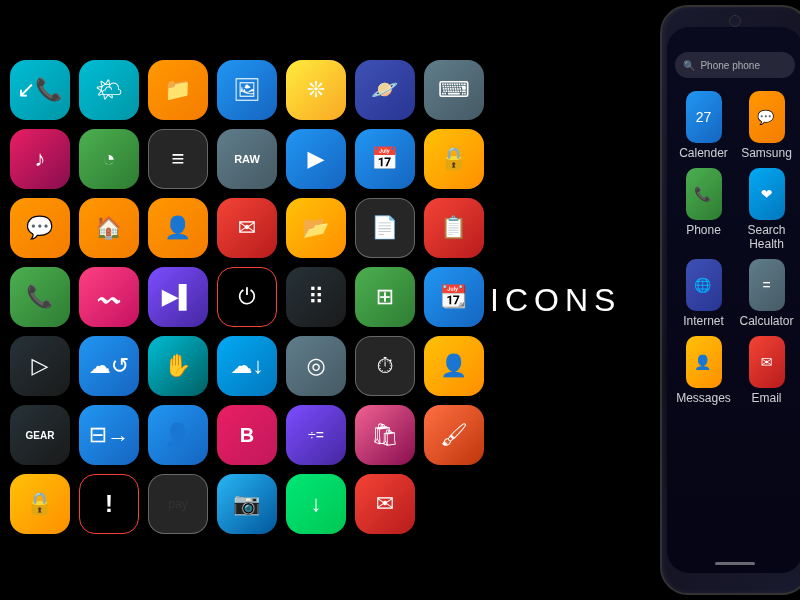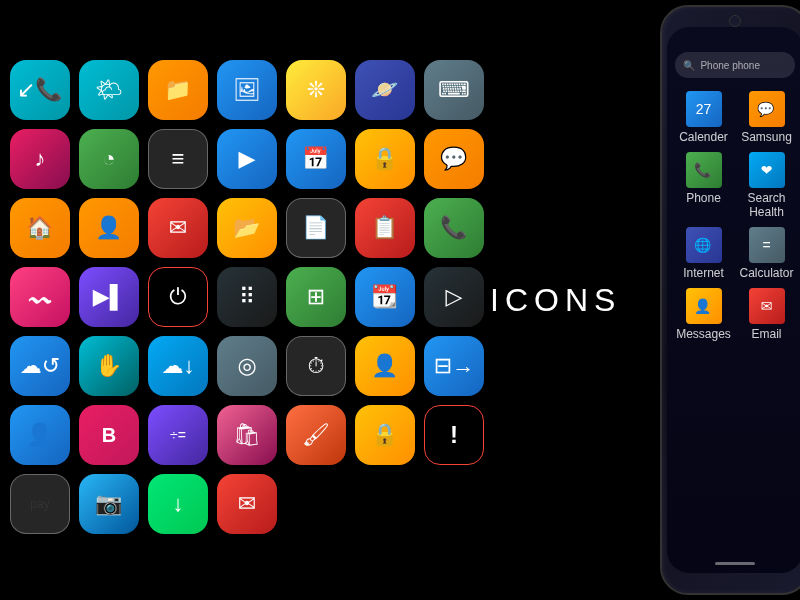--- a/index.html
+++ b/index.html
@@ -130,22 +130,22 @@
 
     .phone-app-item {
       display: flex;
       flex-direction: column;
       align-items: center;
       gap: 3px;
     }
 
     .phone-app-icon {
       width: 36px;
-      height: 36px;
-      border-radius: 4px;
+      height: 52px;
+      border-radius: 10px;
       display: flex;
       align-items: center;
       justify-content: center;
       font-size: 16px;
       color: white;
     }
 
     .phone-app-label {
       font-size: 12px;
       color: rgba(255,255,255,0.8);
@@ -170,20 +170,21 @@
     <div class="icon-cell" style="background: linear-gradient(135deg, rgb(0, 188, 212), rgb(0, 151, 167)); font-size: 22px;">↙📞</div>
     <div class="icon-cell" style="background: linear-gradient(135deg, rgb(0, 188, 212), rgb(0, 151, 167)); font-size: 22px;">🌤</div>
     <div class="icon-cell" style="background: linear-gradient(135deg, rgb(255, 152, 0), rgb(245, 124, 0)); font-size: 22px;">📁</div>
     <div class="icon-cell" style="background: linear-gradient(135deg, rgb(33, 150, 243), rgb(21, 101, 192)); font-size: 22px;">🖼</div>
     <div class="icon-cell" style="background: linear-gradient(135deg, rgb(255, 235, 59), rgb(249, 168, 37)); font-size: 22px;">❊</div>
     <div class="icon-cell" style="background: linear-gradient(135deg, rgb(63, 81, 181), rgb(40, 53, 147)); font-size: 22px;">🪐</div>
     <div class="icon-cell" style="background: linear-gradient(135deg, rgb(96, 125, 139), rgb(69, 90, 100)); font-size: 22px;">⌨</div>
     <div class="icon-cell" style="background: linear-gradient(135deg, rgb(233, 30, 99), rgb(136, 14, 79)); font-size: 22px;">♪</div>
     <div class="icon-cell" style="background: linear-gradient(135deg, rgb(76, 175, 80), rgb(46, 125, 50)); font-size: 22px;">◔</div>
     <div class="icon-cell" style="background: rgba(255, 255, 255, 0.15); border: 1px solid rgba(255, 255, 255, 0.3); font-size: 22px;">≡</div>
+    <div class="icon-cell" style="background: linear-gradient(135deg, rgb(96, 125, 139), rgb(69, 90, 100)); font-size: 11px; font-weight: bold;">RAW</div>
     <div class="icon-cell" style="background: linear-gradient(135deg, rgb(33, 150, 243), rgb(21, 101, 192)); font-size: 22px;">▶</div>
     <div class="icon-cell" style="background: linear-gradient(135deg, rgb(33, 150, 243), rgb(21, 101, 192)); font-size: 22px;">📅</div>
     <div class="icon-cell" style="background: linear-gradient(135deg, rgb(255, 193, 7), rgb(255, 143, 0)); font-size: 22px;">🔒</div>
     <div class="icon-cell" style="background: linear-gradient(135deg, rgb(255, 152, 0), rgb(245, 124, 0)); font-size: 22px;">💬</div>
     <div class="icon-cell" style="background: linear-gradient(135deg, rgb(255, 152, 0), rgb(245, 124, 0)); font-size: 22px;">🏠</div>
     <div class="icon-cell" style="background: linear-gradient(135deg, rgb(255, 152, 0), rgb(245, 124, 0)); font-size: 22px;">👤</div>
     <div class="icon-cell" style="background: linear-gradient(135deg, rgb(244, 67, 54), rgb(183, 28, 28)); font-size: 22px;">✉</div>
     <div class="icon-cell" style="background: linear-gradient(135deg, rgb(255, 193, 7), rgb(255, 143, 0)); font-size: 22px;">📂</div>
     <div class="icon-cell" style="background: rgba(255, 255, 255, 0.15); border: 1px solid rgba(255, 255, 255, 0.3); font-size: 22px;">📄</div>
     <div class="icon-cell" style="background: linear-gradient(135deg, rgb(244, 67, 54), rgb(183, 28, 28)); font-size: 22px;">📋</div>
@@ -194,20 +195,21 @@
     <div class="icon-cell" style="background: linear-gradient(135deg, rgb(38, 50, 56), rgb(26, 26, 26)); font-size: 22px;">⠿</div>
     <div class="icon-cell" style="background: linear-gradient(135deg, rgb(76, 175, 80), rgb(46, 125, 50)); font-size: 22px;">⊞</div>
     <div class="icon-cell" style="background: linear-gradient(135deg, rgb(33, 150, 243), rgb(21, 101, 192)); font-size: 22px;">📆</div>
     <div class="icon-cell" style="background: linear-gradient(135deg, rgb(38, 50, 56), rgb(26, 26, 26)); font-size: 22px;">▷</div>
     <div class="icon-cell" style="background: linear-gradient(135deg, rgb(33, 150, 243), rgb(21, 101, 192)); font-size: 22px;">☁↺</div>
     <div class="icon-cell" style="background: linear-gradient(135deg, rgb(0, 188, 212), rgb(0, 96, 100)); font-size: 22px;">✋</div>
     <div class="icon-cell" style="background: linear-gradient(135deg, rgb(3, 169, 244), rgb(2, 119, 189)); font-size: 22px;">☁↓</div>
     <div class="icon-cell" style="background: linear-gradient(135deg, rgb(96, 125, 139), rgb(69, 90, 100)); font-size: 22px;">◎</div>
     <div class="icon-cell" style="background: rgba(255, 255, 255, 0.15); border: 1px solid rgba(255, 255, 255, 0.3); font-size: 22px;">⏱</div>
     <div class="icon-cell" style="background: linear-gradient(135deg, rgb(255, 193, 7), rgb(255, 143, 0)); font-size: 22px;">👤</div>
+    <div class="icon-cell" style="background: linear-gradient(135deg, rgb(38, 50, 56), rgb(26, 26, 26)); font-size: 10px; font-weight: bold;">GEAR</div>
     <div class="icon-cell" style="background: linear-gradient(135deg, rgb(33, 150, 243), rgb(21, 101, 192)); font-size: 22px;">⊟→</div>
     <div class="icon-cell" style="background: linear-gradient(135deg, rgb(33, 150, 243), rgb(21, 101, 192)); font-size: 22px;">👤</div>
     <div class="icon-cell" style="background: linear-gradient(135deg, rgb(233, 30, 99), rgb(194, 24, 91)); font-size: 20px; font-weight: bold;">B</div>
     <div class="icon-cell" style="background: linear-gradient(135deg, rgb(124, 77, 255), rgb(69, 39, 160)); font-size: 14px; font-weight: normal;">÷=</div>
     <div class="icon-cell" style="background: linear-gradient(135deg, rgb(240, 98, 146), rgb(136, 14, 79)); font-size: 22px;">🛍</div>
     <div class="icon-cell" style="background: linear-gradient(135deg, rgb(255, 112, 67), rgb(191, 54, 12)); font-size: 22px;">🖌</div>
     <div class="icon-cell" style="background: linear-gradient(135deg, rgb(255, 193, 7), rgb(255, 143, 0)); font-size: 22px;">🔒</div>
     <div class="icon-cell" style="background: transparent; border: 1.5px solid rgb(244, 67, 54); font-size: 24px; font-weight: bold;">!</div>
     <div class="icon-cell" style="background: rgba(255, 255, 255, 0.15); border: 1px solid rgba(255, 255, 255, 0.3); font-size: 12px; font-weight: 300; color: rgb(51, 51, 51);">pay</div>
     <div class="icon-cell" style="background: linear-gradient(135deg, rgb(41, 182, 246), rgb(1, 87, 155)); font-size: 22px;">📷</div>

